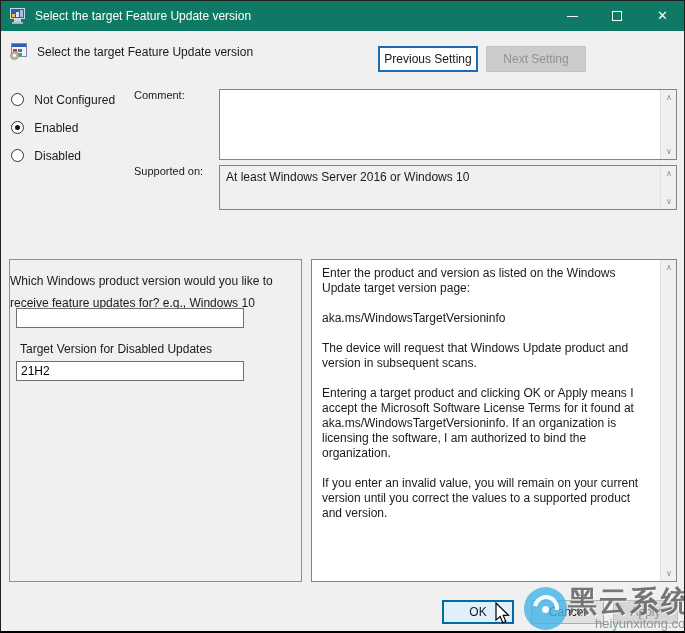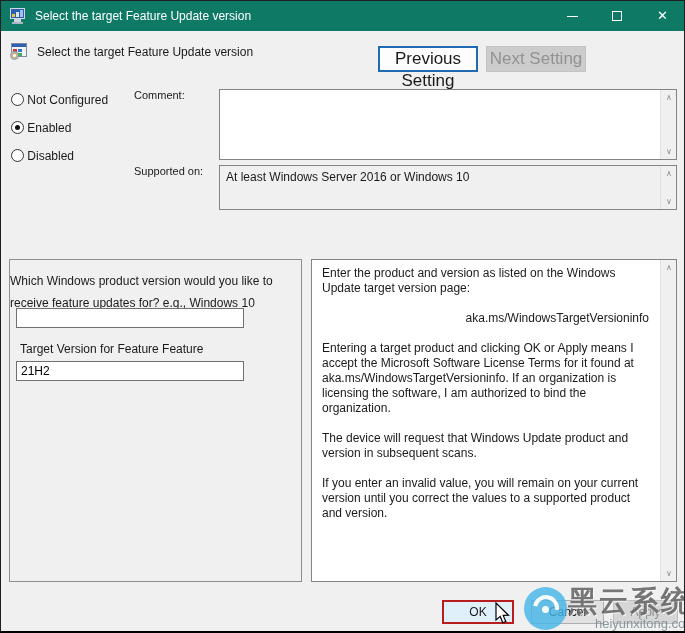--- a/index.html
+++ b/index.html
@@ -31,53 +31,53 @@
   .gpo-icon { position:absolute; left:10px; top:42px; width:17px; height:16px; }
   .gpo-win { position:absolute; left:0; top:0; width:16px; height:14px; border:1px solid #7a8aa0; background:#f3f3f3; }
   .gpo-titlebar { position:absolute; left:1px; top:1px; width:14px; height:3px; background:#2f5fb3; }
   .gpo-cell1 { position:absolute; left:2px; top:6px; width:4px; height:3px; background:#c23b3b; }
   .gpo-cell2 { position:absolute; left:7px; top:6px; width:4px; height:3px; background:#3b77c2; }
   .gpo-cell3 { position:absolute; left:7px; top:10px; width:4px; height:3px; background:#3bb05a; }
   .gpo-disc { position:absolute; left:-1px; top:8px; width:9px; height:9px; border-radius:50%;
               background:radial-gradient(circle at 50% 50%, #fff 0 1px, #d8b34c 2px, #b0b8c4 3px, #e8ecf2 4px); border:1px solid #8a929e; }
   .setting-title { position:absolute; left:36px; top:44px; font-size:12px; }
 
-  .nav-btn { position:absolute; top:45px; width:100px; height:26px; text-align:center; line-height:22px; font-size:17px; }
+  .nav-btn { position:absolute; top:45px; width:100px; height:26px; text-align:center; line-height:22px; font-size:12px; }
   .prev-btn { left:377px; background:#fdfdfd; border:2px solid #1f6ab2; color:#1a1a1a; }
   .next-btn { left:485px; background:#cccccc; border:1px solid #c3c3c3; color:#929292; line-height:24px; }
 
   
   .radio-row { position:absolute; left:10px; height:14px; }
   .radio-row .circ { display:inline-block; vertical-align:middle; width:13px; height:13px; border:1px solid #333; border-radius:50%; background:#fff; position:relative; }
   .radio-row .circ.checked::after { content:""; position:absolute; left:3px; top:3px; width:5px; height:5px; border-radius:50%; background:#111; }
-  .radio-row .rlabel { display:inline-block; vertical-align:middle; font-size:12px; }
+  .radio-row .rlabel { display:inline-block; vertical-align:middle; margin-left:7px; font-size:12px; }
 
   .field-label { position:absolute; font-size:11px; }
 
   
   .scrollbox { position:absolute; border:1px solid #848484; background:#fff; }
   .scrollbox .sb-strip { position:absolute; right:0; top:0; bottom:0; width:16px; background:#f0f0f0; border-left:1px solid #e0e0e0; }
   .sb-up, .sb-dn { position:absolute; left:0; width:16px; text-align:center; font-size:8px; color:#8c8c8c; }
   .sb-up { top:3px; } .sb-dn { bottom:3px; }
   .scrollbox .sb-content { position:absolute; left:0; top:0; right:17px; bottom:0; padding:4px 6px; font-size:12px; line-height:15px; overflow:hidden; }
   .graybox { background:#f0f0f0; }
 
   
   .pane { position:absolute; border:1px solid #8f8f8f; background:#f0f0f0; }
   .options-question { position:absolute; left:0; top:10px; width:272px; font-size:12px; line-height:22px; }
   .opt-input { position:absolute; left:6px; width:228px; height:20px; border:1px solid #707070; background:#fff; font-family:"Liberation Sans", sans-serif; font-size:12px; padding:0 4px; }
   .opt-label2 { position:absolute; left:10px; top:82px; font-size:12px; }
   .help-pane { background:#fff; }
   .hp { margin:0; padding:0 2px; }
   .hp + .hp { margin-top:15px; }
-  .hp.center { text-align:right; }
+  .hp.center { text-align:left; }
 
   
   .foot-btn { position:absolute; top:599px; height:24px; text-align:center; font-size:12px; }
-  .ok-btn { left:441px; width:72px; background:#dff0fb; border:2px solid #b91c1c; line-height:20px; }
+  .ok-btn { left:441px; width:72px; background:#dff0fb; border:2px solid #0369a1; line-height:20px; }
   .cancel-btn { left:530px; width:73px; background:#e1e1e1; border:1px solid #adadad; line-height:22px; }
   .apply-btn { left:612px; width:65px; background:#d6d6d6; border:1px solid #c0c0c0; color:#8f8f8f; line-height:22px; }
 
   
   .watermark { position:absolute; left:518px; top:585px; width:167px; height:47px; pointer-events:none; z-index:5; }
   .wm-circle { position:absolute; left:5px; top:1px; width:43px; height:43px; border-radius:50%; background:rgba(69,182,232,0.82); overflow:hidden; }
   .wm-swirl { position:absolute; left:9px; top:8px; width:26px; height:26px; border:4px solid rgba(255,255,255,0.95); border-left-color:transparent; border-bottom-color:transparent; border-radius:50%; transform:rotate(-35deg); }
   .wm-dot { position:absolute; left:18px; top:19px; width:7px; height:7px; border-radius:50%; background:rgba(255,255,255,0.95); }
   .wm-brand { position:absolute; left:49px; top:-4px; font-size:29px; font-weight:bold; letter-spacing:2px; color:rgba(88,88,88,0.82); text-shadow:1px 1px 0 rgba(255,255,255,0.7); white-space:nowrap; }
   .wm-domain { position:absolute; left:76px; top:30px; font-size:13px; color:rgba(125,142,148,0.9); }
@@ -151,31 +151,31 @@
     <div class="sb-strip">
       <div class="sb-up">∧</div>
       <div class="sb-dn">∨</div>
     </div>
   </div>
 
   <div class="field-label" style="left:8px; top:208px;margin-top:48px;">Options:</div>
   <div class="pane" style="left:8px; top:258px; width:293px; height:323px;">
     <div class="options-question">Which Windows product version would you like to receive feature updates for? e.g., Windows 10</div>
     <input class="opt-input" style="top: 48px;" value="">
-    <div class="opt-label2">Target Version for Feature Feature</div>
+    <div class="opt-label2">Target Version for Disabled Updates</div>
     <input class="opt-input" style="top: 101px;" value="21H2">
   </div>
 
   <div class="field-label" style="left:310px; top:225px;margin-top:46px;">Help:</div>
   <div class="scrollbox help-pane" style="left:310px; top:258px; width:366px; height:323px;">
     <div class="sb-content" style="padding:6px 8px;">
       <p class="hp">Enter the product and version as listed on the Windows Update target version page:</p>
       <p class="hp center">aka.ms/WindowsTargetVersioninfo</p>
+      <p class="hp">The device will request that Windows Update product and version in subsequent scans.</p>
       <p class="hp">Entering a target product and clicking OK or Apply means I accept the Microsoft Software License Terms for it found at aka.ms/WindowsTargetVersioninfo. If an organization is licensing the software, I am authorized to bind the organization.</p>
-      <p class="hp">The device will request that Windows Update product and version in subsequent scans.</p>
       <p class="hp">If you enter an invalid value, you will remain on your current version until you correct the values to a supported product and version.</p>
     </div>
     <div class="sb-strip">
       <div class="sb-up">∧</div>
       <div class="sb-dn">∨</div>
     </div>
   </div>
 
   <div class="foot-btn ok-btn">OK</div>
   <div class="foot-btn cancel-btn">Cancel</div>

